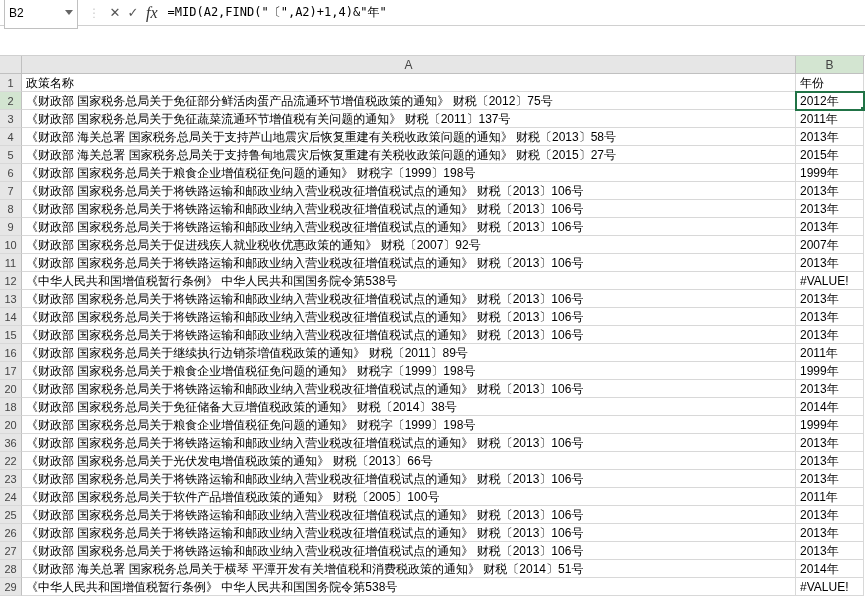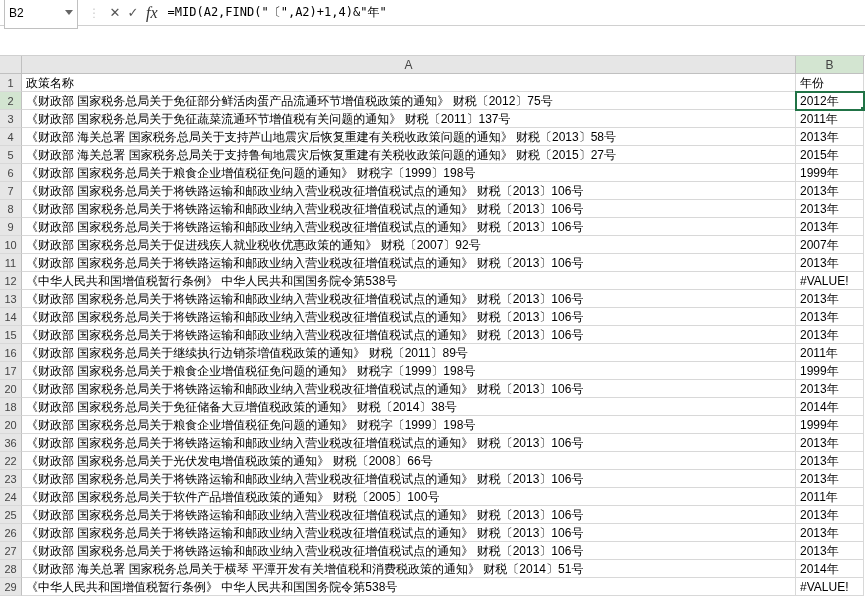--- a/index.html
+++ b/index.html
@@ -100,21 +100,21 @@
     <div class="rowhdr">18</div>
     <div class="cell">《财政部 国家税务总局关于免征储备大豆增值税政策的通知》 财税〔2014〕38号</div>
     <div class="cell">2014年</div>
     <div class="rowhdr">20</div>
     <div class="cell">《财政部 国家税务总局关于粮食企业增值税征免问题的通知》 财税字〔1999〕198号</div>
     <div class="cell">1999年</div>
     <div class="rowhdr">36</div>
     <div class="cell">《财政部 国家税务总局关于将铁路运输和邮政业纳入营业税改征增值税试点的通知》 财税〔2013〕106号</div>
     <div class="cell">2013年</div>
     <div class="rowhdr">22</div>
-    <div class="cell">《财政部 国家税务总局关于光伏发电增值税政策的通知》 财税〔2008〕66号</div>
+    <div class="cell">《财政部 国家税务总局关于光伏发电增值税政策的通知》 财税〔2013〕66号</div>
     <div class="cell">2013年</div>
     <div class="rowhdr">23</div>
     <div class="cell">《财政部 国家税务总局关于将铁路运输和邮政业纳入营业税改征增值税试点的通知》 财税〔2013〕106号</div>
     <div class="cell">2013年</div>
     <div class="rowhdr">24</div>
     <div class="cell">《财政部 国家税务总局关于软件产品增值税政策的通知》 财税〔2005〕100号</div>
     <div class="cell">2011年</div>
     <div class="rowhdr">25</div>
     <div class="cell">《财政部 国家税务总局关于将铁路运输和邮政业纳入营业税改征增值税试点的通知》 财税〔2013〕106号</div>
     <div class="cell">2013年</div>

